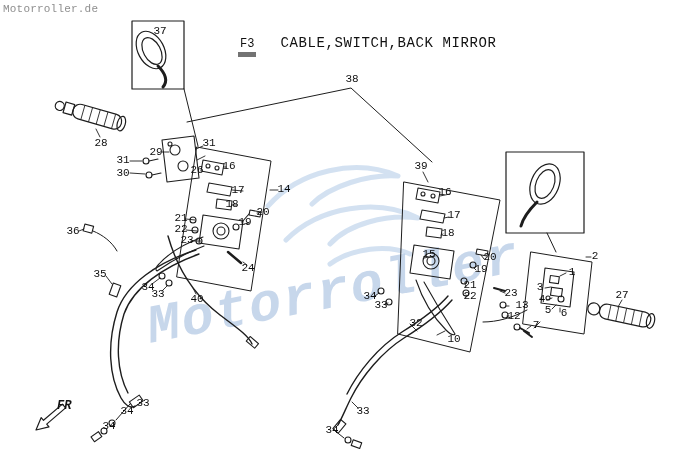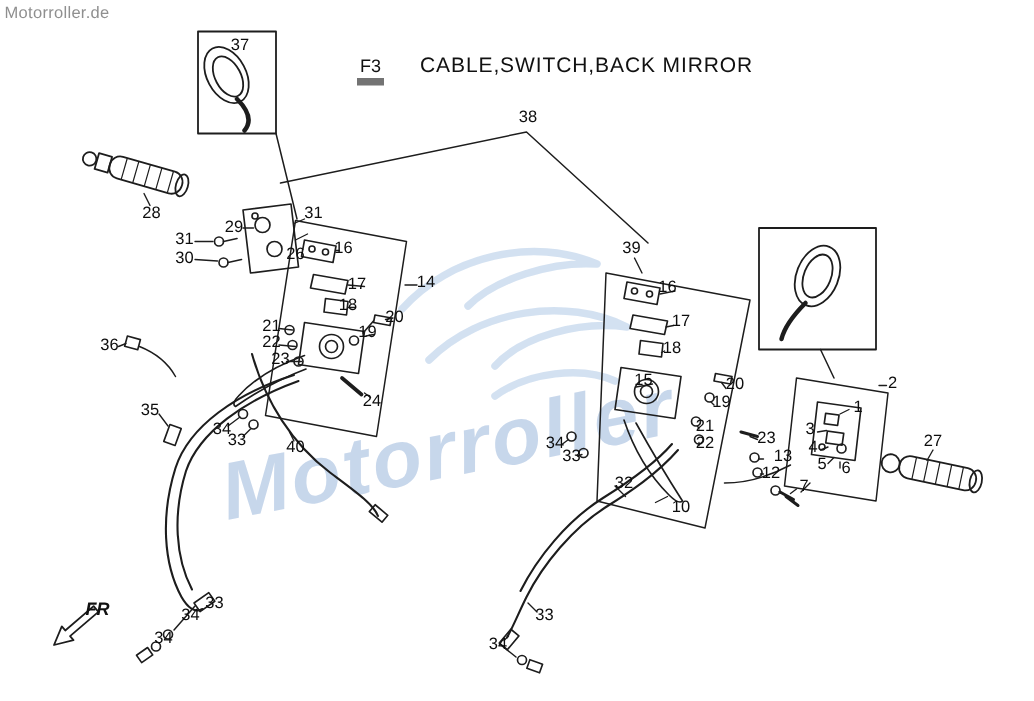--- a/index.html
+++ b/index.html
@@ -4,21 +4,21 @@
 <style>
   :root{
     --line:#1d1d1d;
     --wm:#a8c4e4;
     --brand:#8f8f8f;
     --wm-text:#8cacd6;
   }
   html,body{margin:0;padding:0;background:#fff;}
   .stage{
     position:relative;width:689px;height:467px;background:#fff;overflow:hidden;
-    font-family:Liberation Sans, sans-serif;color:#111;
+    font-family:Liberation Mono, monospace;color:#111;
   }
   .brand{
     position:absolute;left:3px;top:3px;font-size:11px;color:var(--brand);
     letter-spacing:.2px;
   }
   .figure-header{
     position:absolute;left:238px;top:35px;display:flex;gap:24px;align-items:baseline;
   }
   .fig-code{font-size:12px;border-bottom:5px solid #737373;padding:0 2px 1px 2px;}
   .fig-title{font-size:14px;letter-spacing:.6px;text-align:center;}

